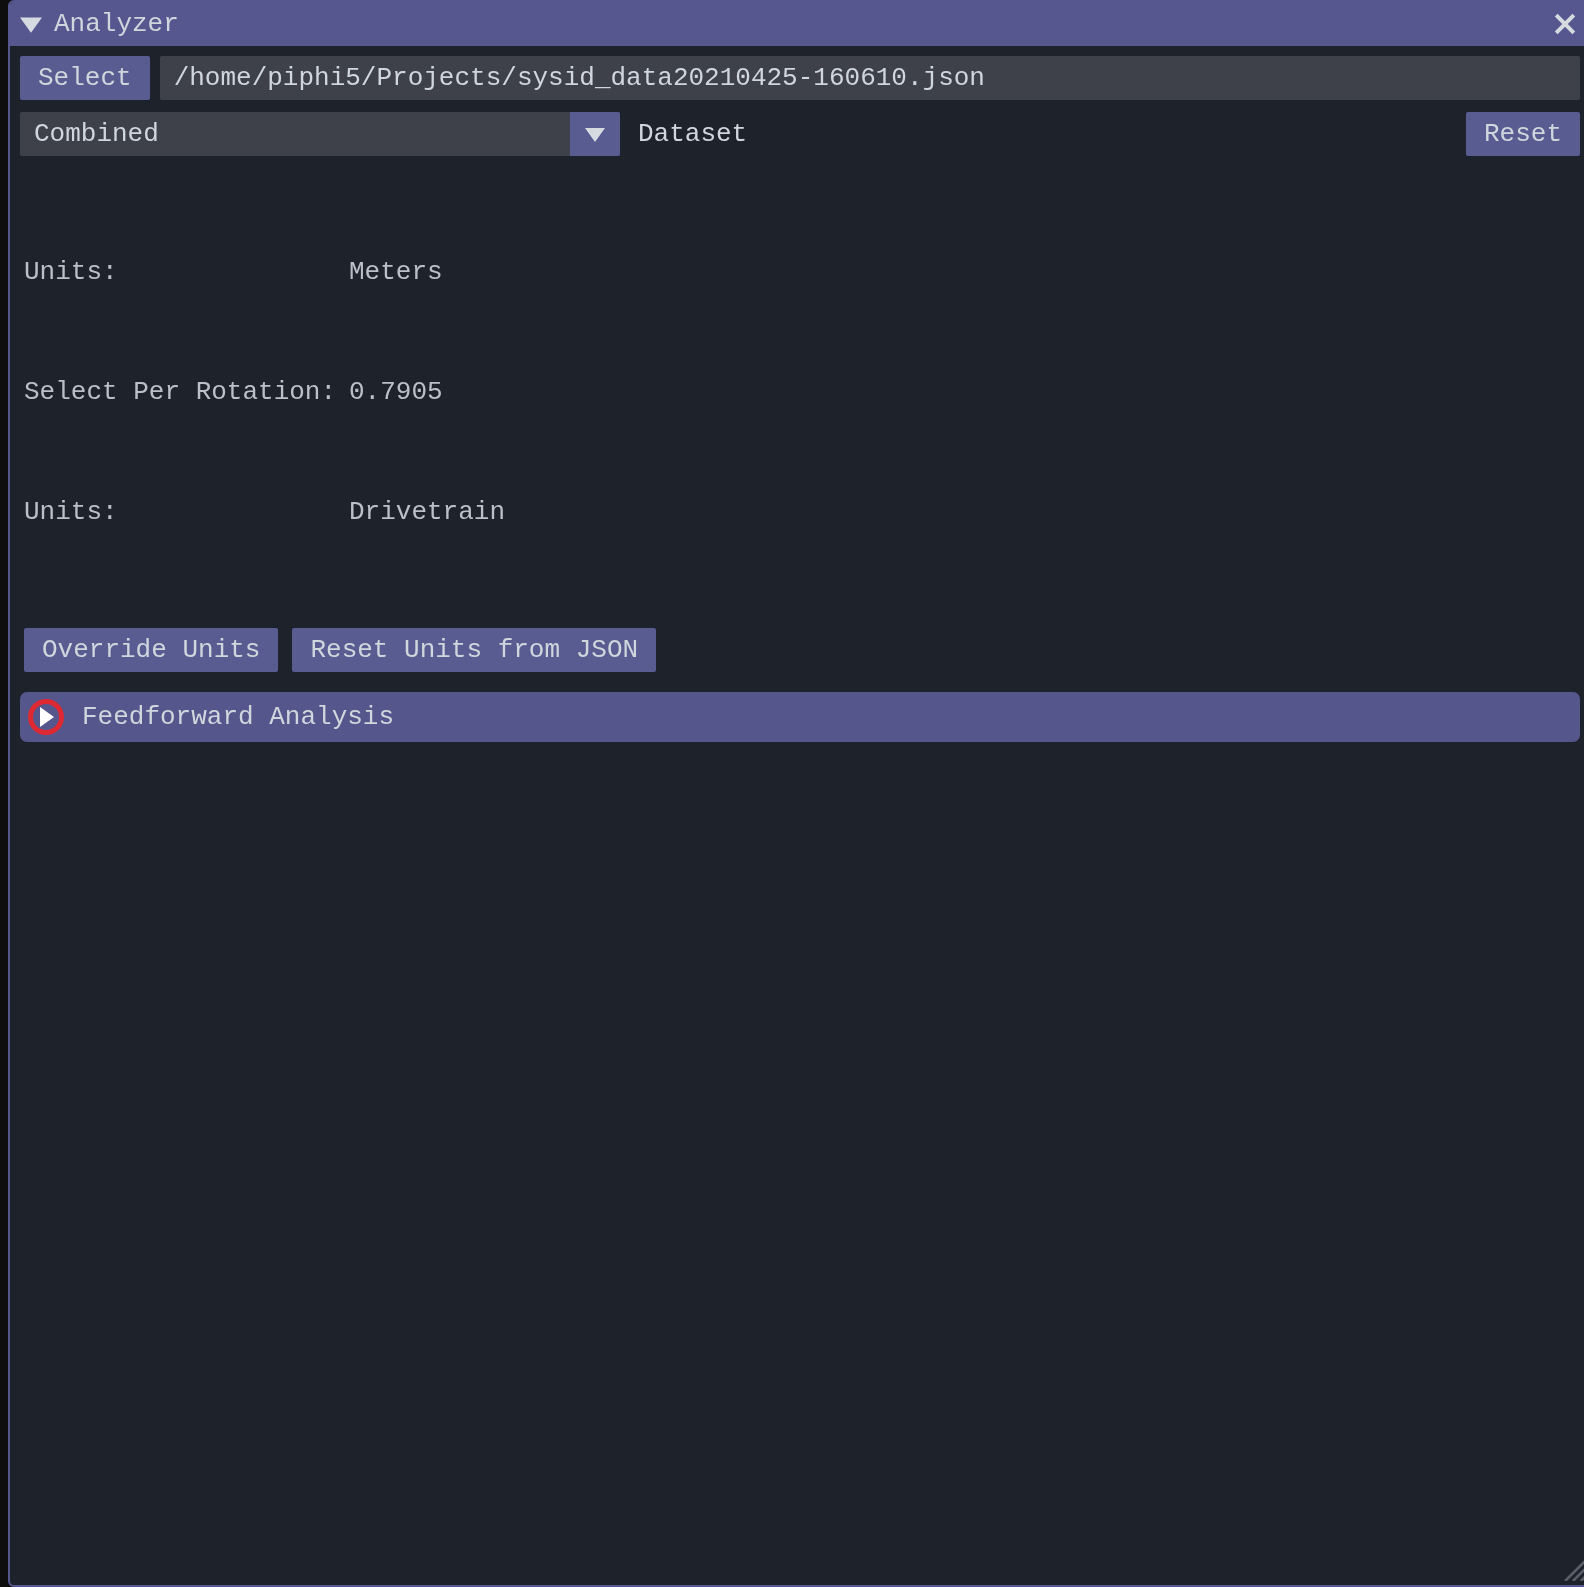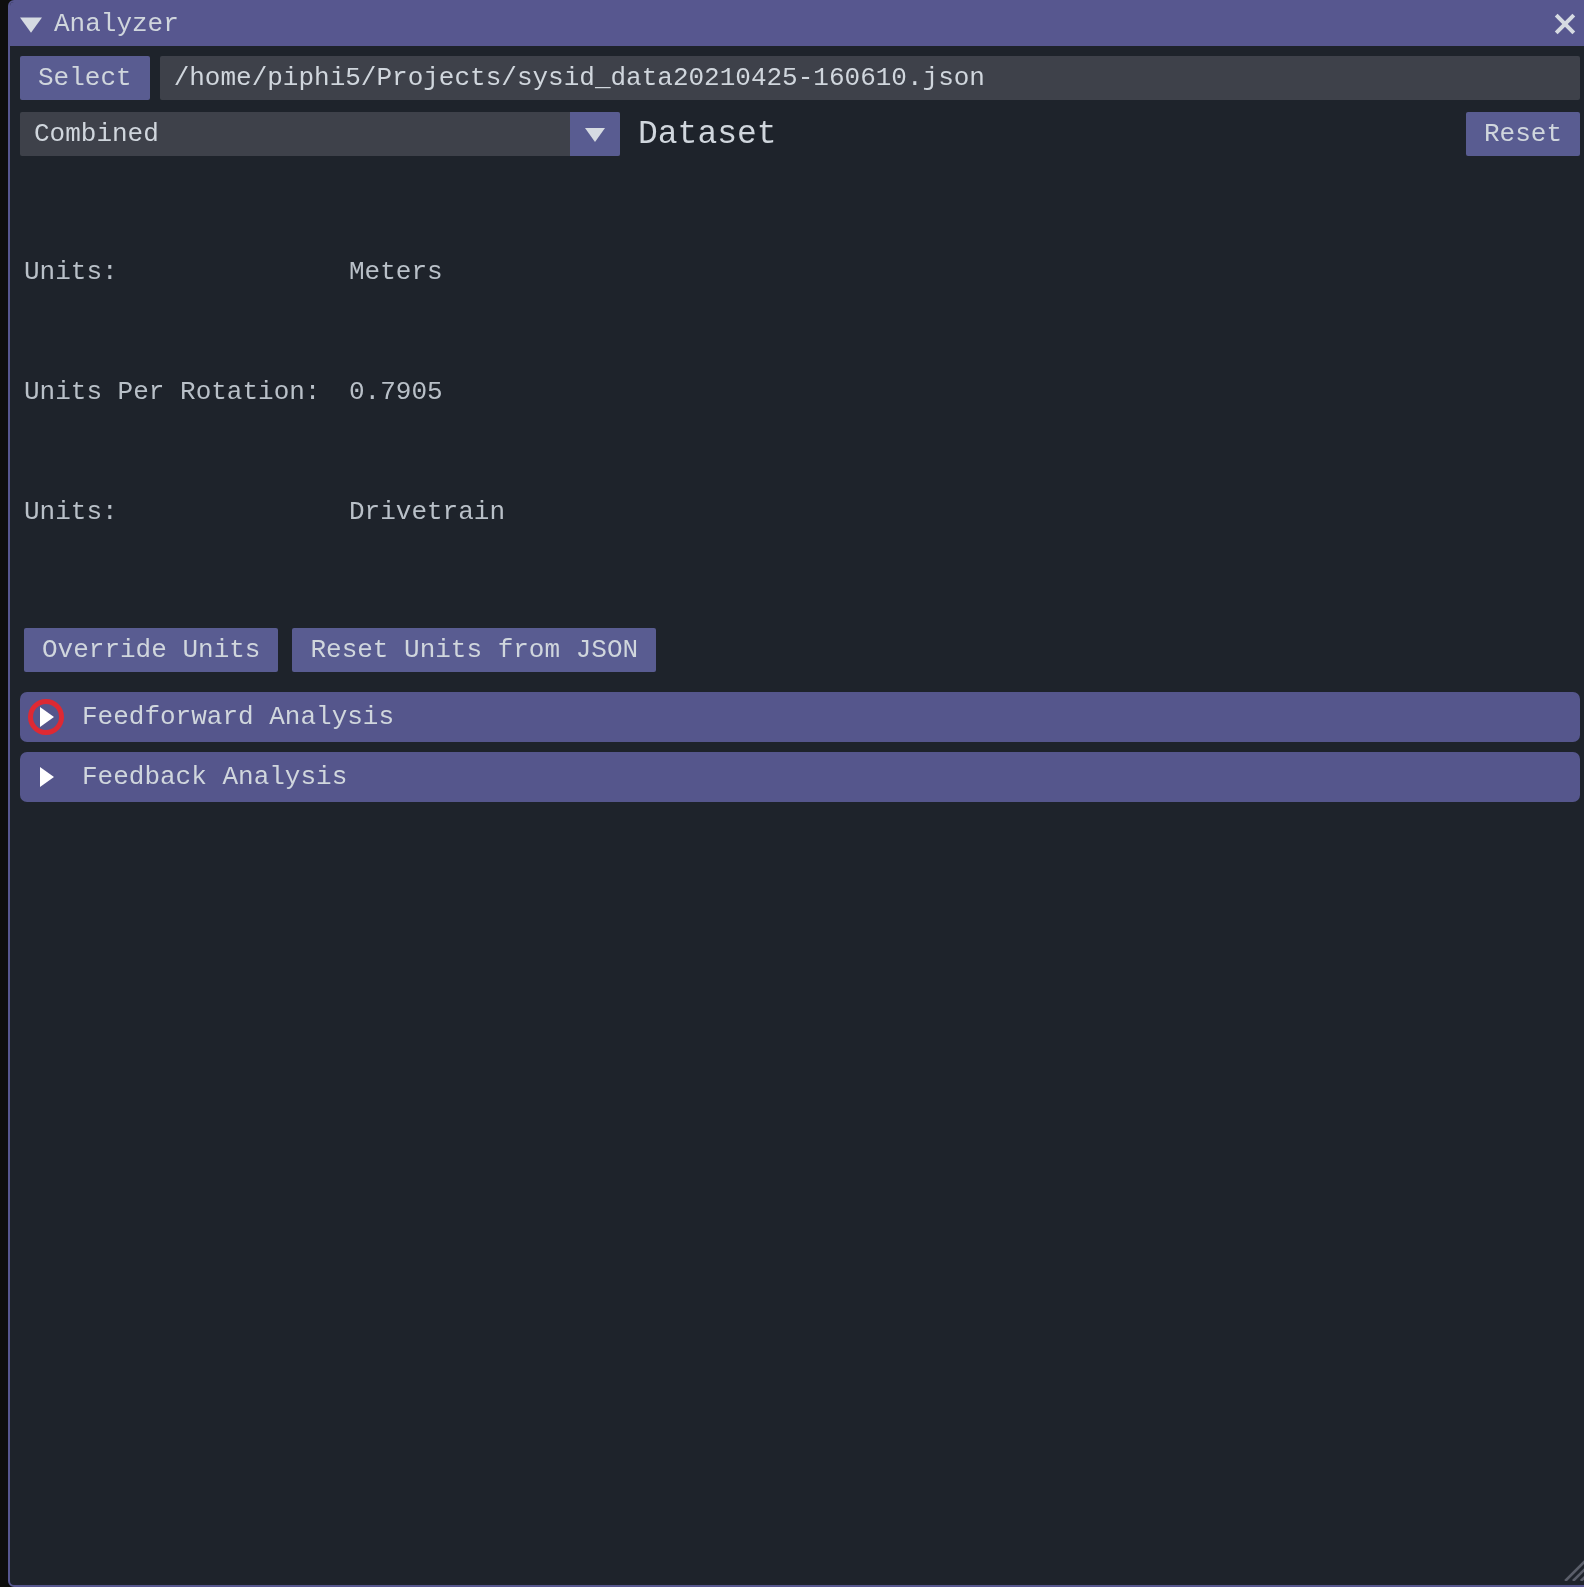--- a/index.html
+++ b/index.html
@@ -122,21 +122,21 @@
     width: 50px;
     background: var(--btn);
     display: flex;
     align-items: center;
     justify-content: center;
   }
   .combo .combo-btn svg { width: 20px; height: 20px; }
 
   .label-inline {
     color: var(--text-light);
-    font-size: 33px;
+    font-size: 26px;
     display: flex;
     align-items: center;
   }
 
   .kv {
     color: var(--text-main);
     font-size: 26px;
     line-height: 40px;
     padding-left: 4px;
     padding-top: 4px;
@@ -225,21 +225,21 @@
         <span style="flex:1;"></span>
         <button class="btn">Reset</button>
       </div>
 
       <div class="kv">
         <div class="kv-row">
           <span class="kv-key">Units:</span>
           <span class="kv-val">Meters</span>
         </div>
         <div class="kv-row">
-          <span class="kv-key">Units Per Rotation:</span>
+          <span class="kv-key">Select Per Rotation:</span>
           <span class="kv-val">0.7905</span>
         </div>
         <div class="kv-row">
           <span class="kv-key">Units:</span>
           <span class="kv-val">Drivetrain</span>
         </div>
       </div>
 
       <div class="btn-group">
         <button class="btn">Override Units</button>
@@ -248,28 +248,20 @@
 
       <div class="sections">
         <div class="section-header">
           <span class="tri highlighted">
             <svg viewBox="0 0 10 10">
                 <polygon points="2,0 2,10 9,5" fill="#ffffff"></polygon>
               </svg>
           </span>
           <span class="section-label">Feedforward Analysis</span>
         </div>
-        <div class="section-header">
-          <span class="tri">
-            <svg viewBox="0 0 10 10">
-                <polygon points="2,0 2,10 9,5" fill="#ffffff"></polygon>
-              </svg>
-          </span>
-          <span class="section-label">Feedback Analysis</span>
-        </div>
       </div>
 
     </div>
 
     <div class="resize-grip">
       <svg viewBox="0 0 20 20">
         <line x1="4" y1="20" x2="20" y2="4" stroke="#5a5e6a" stroke-width="2"></line>
         <line x1="10" y1="20" x2="20" y2="10" stroke="#5a5e6a" stroke-width="2"></line>
         <line x1="16" y1="20" x2="20" y2="16" stroke="#5a5e6a" stroke-width="2"></line>
       </svg>

